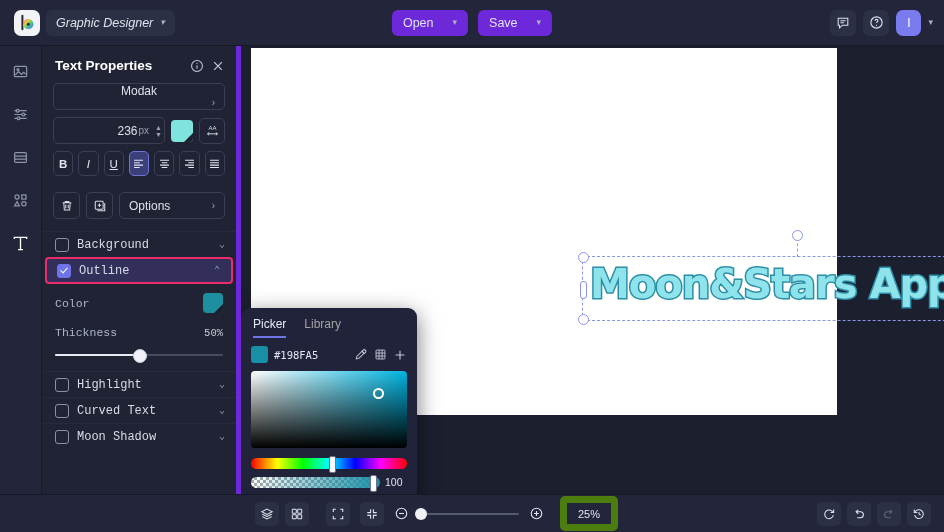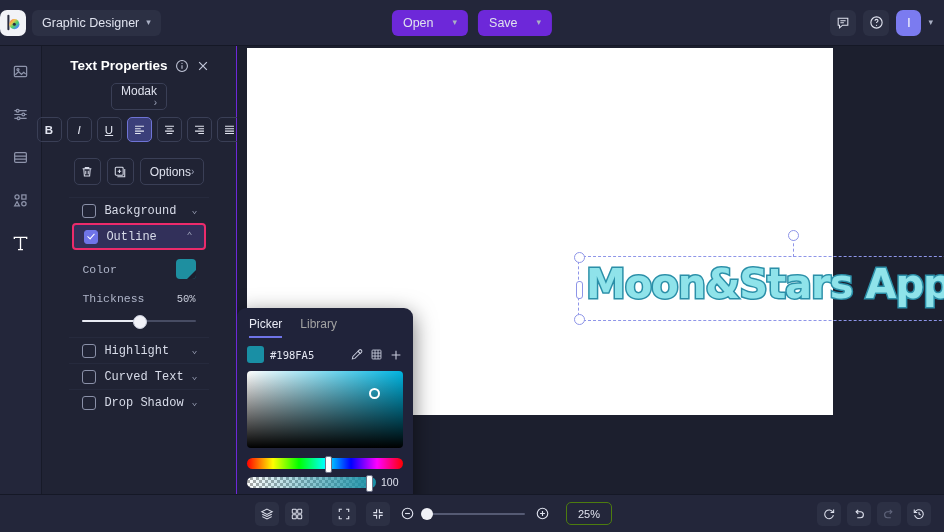--- a/index.html
+++ b/index.html
@@ -13,21 +13,21 @@
     -webkit-font-smoothing:antialiased;
   }
   .app{position:absolute;inset:0;display:flex;flex-direction:column;}
 
   
   .topbar{
     height:45px;flex:0 0 45px;background:#23263a;
     display:flex;align-items:center;position:relative;
     border-bottom:1px solid #151826;
   }
-  .tb-left{display:flex;align-items:center;padding-left:0;gap:6px;}
+  .tb-left{display:flex;align-items:center;padding-left:14px;gap:6px;font-style:italic;}
   .logo{
     width:26px;height:26px;border-radius:7px;background:#f2f3f7;
     display:flex;align-items:center;justify-content:center;
   }
   .doc-chip{
     display:flex;align-items:center;gap:7px;
     height:26px;padding:0 10px;border-radius:6px;background:#2c3044;
     font-size:12.5px;color:#dfe2ee;
   }
   .chev{font-size:9px;color:#aab0c4;line-height:1;}
@@ -63,22 +63,21 @@
   .rail-item{
     width:26px;height:26px;display:flex;align-items:center;justify-content:center;
     color:#8e94ab;cursor:pointer;
   }
   .rail-item.active{color:#ffffff;}
 
   
   .panel{
     width:194px;flex:0 0 194px;background:#202334;
     display:flex;flex-direction:column;
-    border-right:1px solid #6d28d9;
-    align-items:center;
+    border-right:5px solid #6d28d9;
   }
   .panel-head{
     display:flex;align-items:center;padding:12px 11px 10px 13px;
   }
   .panel-title{font-size:13.5px;font-weight:bold;color:#fff;flex:1;}
   .panel-head .hicon{margin-left:7px;color:#c3c8da;cursor:pointer;display:flex;}
 
   .field{
     margin:0 11px 7px 11px;height:25px;border:1px solid #3a3f56;border-radius:5px;
     display:flex;align-items:center;padding:0 9px;font-size:12px;color:#dde0ec;
@@ -271,21 +270,21 @@
     display:flex;align-items:center;gap:10px;
   }
   .zoom-track{
     width:100px;height:2px;background:#555a73;border-radius:2px;position:relative;
   }
   .zoom-knob{
     position:absolute;left:-4px;top:-5px;width:12px;height:12px;border-radius:50%;
     background:#f0f1f7;cursor:pointer;
   }
   .zoom-val{
-    min-width:44px;height:21px;border:1px solid #4d7c0f;border-radius:5px;
+    min-width:44px;height:21px;border:7px solid #4d7c0f;border-radius:5px;
     display:flex;align-items:center;justify-content:center;
     font-size:11px;color:#dfe2ee;margin-left:6px;
   }
   .bb-right{margin-left:auto;display:flex;gap:6px;padding-right:13px;}
   .dim{color:#60657c;}
   svg{display:block;}
 </style>
 </head>
 <body>
 
@@ -401,20 +400,37 @@
             <path d="M3.6 3.6 L12.4 12.4M12.4 3.6 L3.6 12.4"></path>
           </svg>
         </span>
       </div>
 
       <div class="field">
         <span>Modak</span>
         <span class="chev">›</span>
       </div>
 
+      <div class="row">
+        <div class="sizebox">
+          <span>236</span>
+          <span class="unit">px</span>
+          <span class="spin">
+            <span>▲</span>
+            <span>▼</span>
+          </span>
+        </div>
+        <div class="swatch" style="background:#7FE3DE"></div>
+        <div class="mini-btn">
+          <svg width="15" height="15" viewBox="0 0 18 18" fill="none" stroke="currentColor" stroke-width="1.15">
+            <text x="9" y="8.6" font-size="7.2" fill="currentColor" stroke="none" text-anchor="middle" font-family="Liberation Sans">AA</text>
+            <path d="M3 13h12M3 13l2-1.7M3 13l2 1.7M15 13l-2-1.7M15 13l-2 1.7"></path>
+          </svg>
+        </div>
+      </div>
 
       <div class="fmt-row">
         <div class="fmt">
             <b>B</b>
           </div>
         <div class="fmt">
             <i>I</i>
           </div>
         <div class="fmt">
             <u>U</u>
@@ -495,21 +511,21 @@
           <span>Highlight</span>
           <span class="chev">⌄</span>
         </div>
         <div class="sec-row">
           <span class="cbox"></span>
           <span>Curved Text</span>
           <span class="chev">⌄</span>
         </div>
         <div class="sec-row">
           <span class="cbox"></span>
-          <span>Drop Shadow</span>
+          <span>Moon Shadow</span>
           <span class="chev">⌄</span>
         </div>
       </div>
     </div>
 
     <div class="stage">
       <div class="canvas"></div>
 
       <div class="art-text">Moon&amp;Stars Apparel</div>
 

